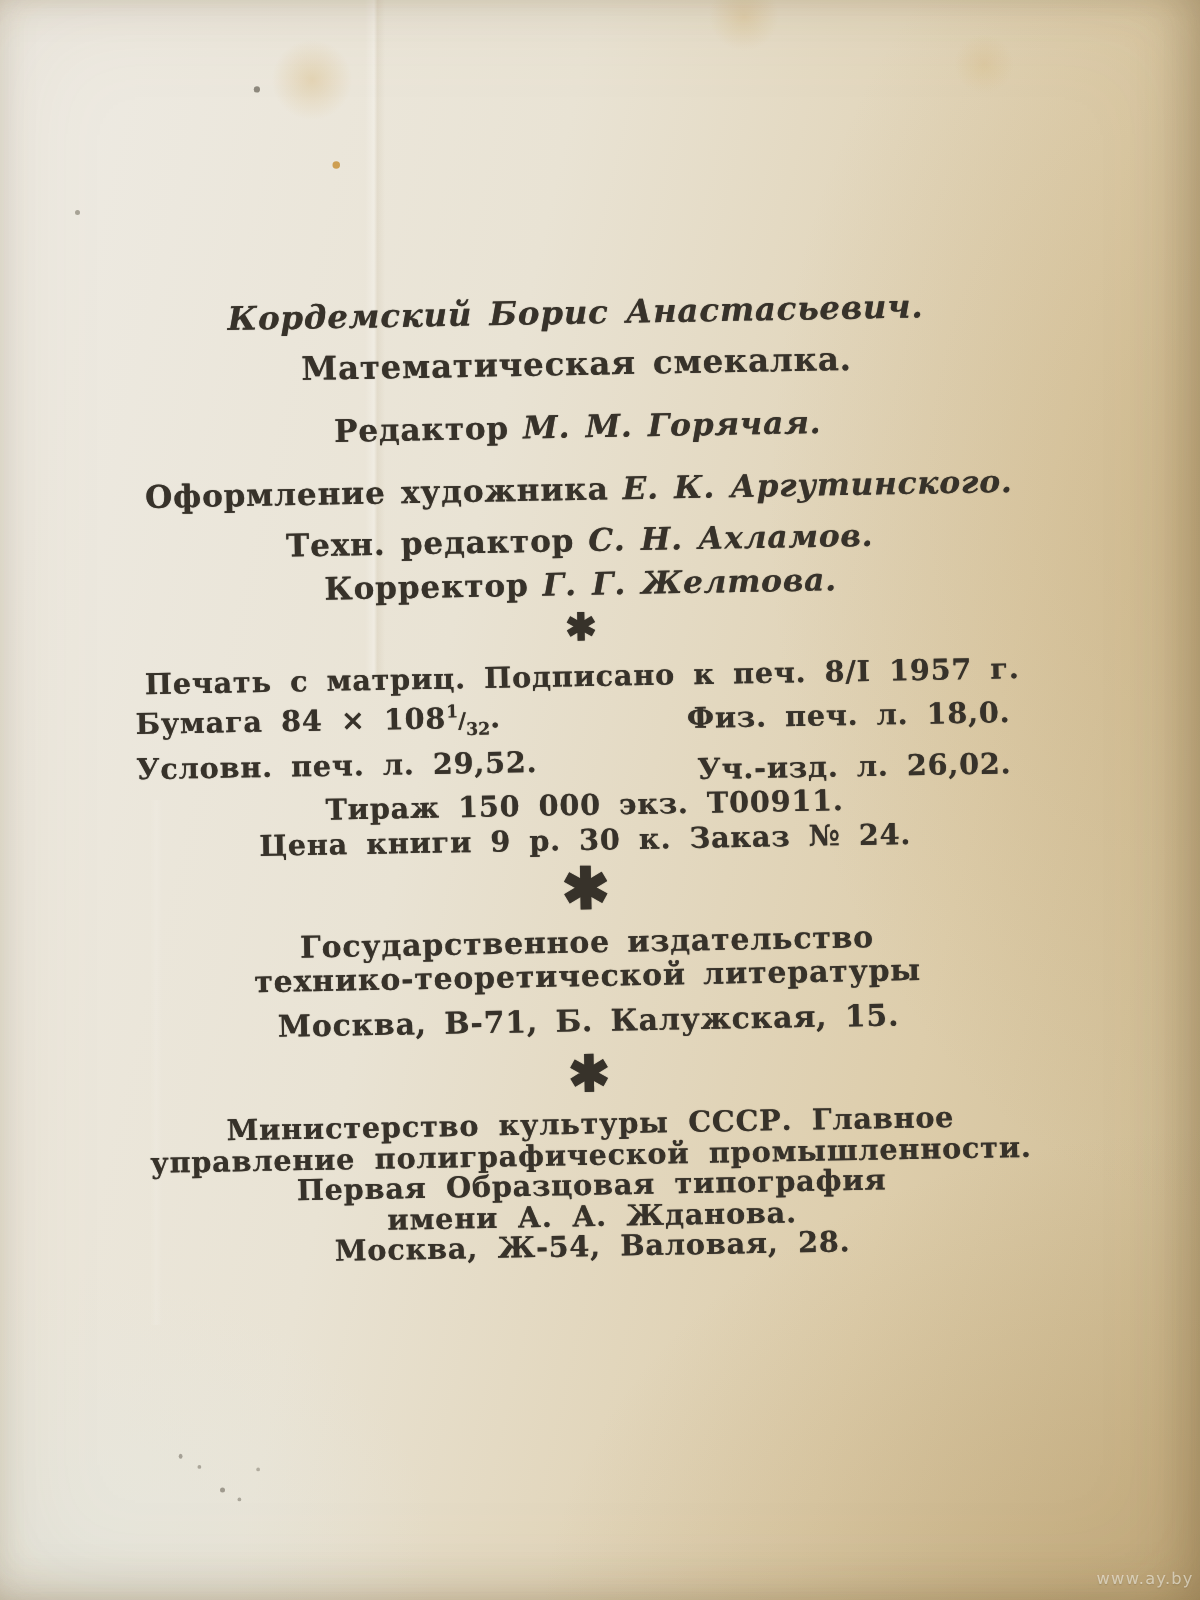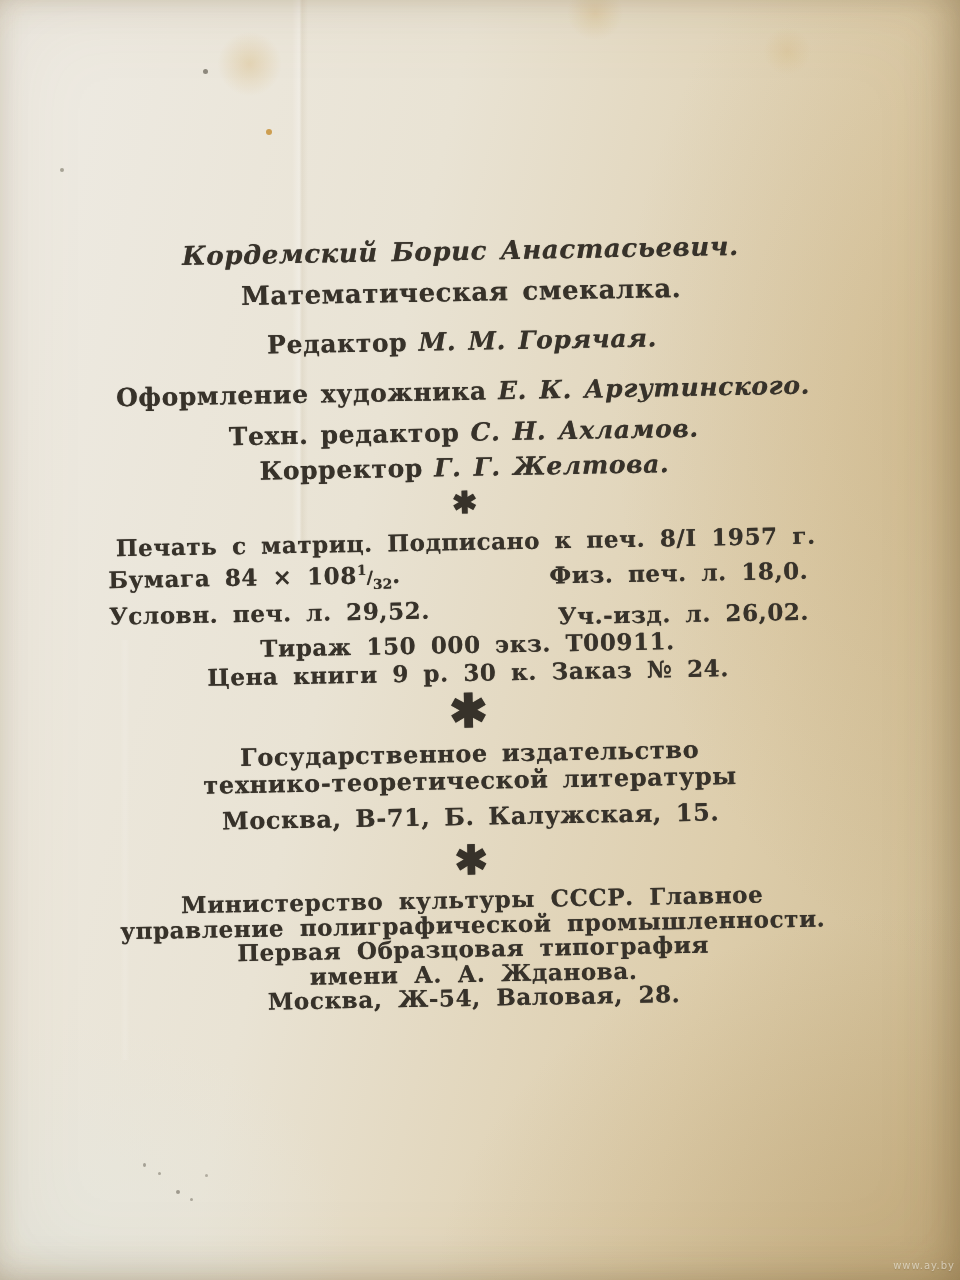--- a/index.html
+++ b/index.html
@@ -55,21 +55,21 @@
   .frac-den{font-size:60%;vertical-align:sub;letter-spacing:0;}
   .l-pub{font-size:24px;line-height:27px;word-spacing:5px;}
   .m-pub1{margin-top:6px;}
   .m-address{margin-top:9px;}
   .l-min{font-size:23px;line-height:24.5px;word-spacing:7px;}
   .m-min1{margin-top:8px;}
 
   .watermark{
     position:absolute;right:5px;bottom:9px;
     font-family:"DejaVu Sans","Liberation Sans",sans-serif;
-    font-size:10px;letter-spacing:1px;
+    font-size:13px;letter-spacing:1px;
     color:rgba(252,252,246,0.55);
     text-shadow:0 1px 1px rgba(120,100,60,0.35);
   }
 </style>
 </head>
 <body>
 
 <div class="photo">
 
   <div class="crease"></div>

